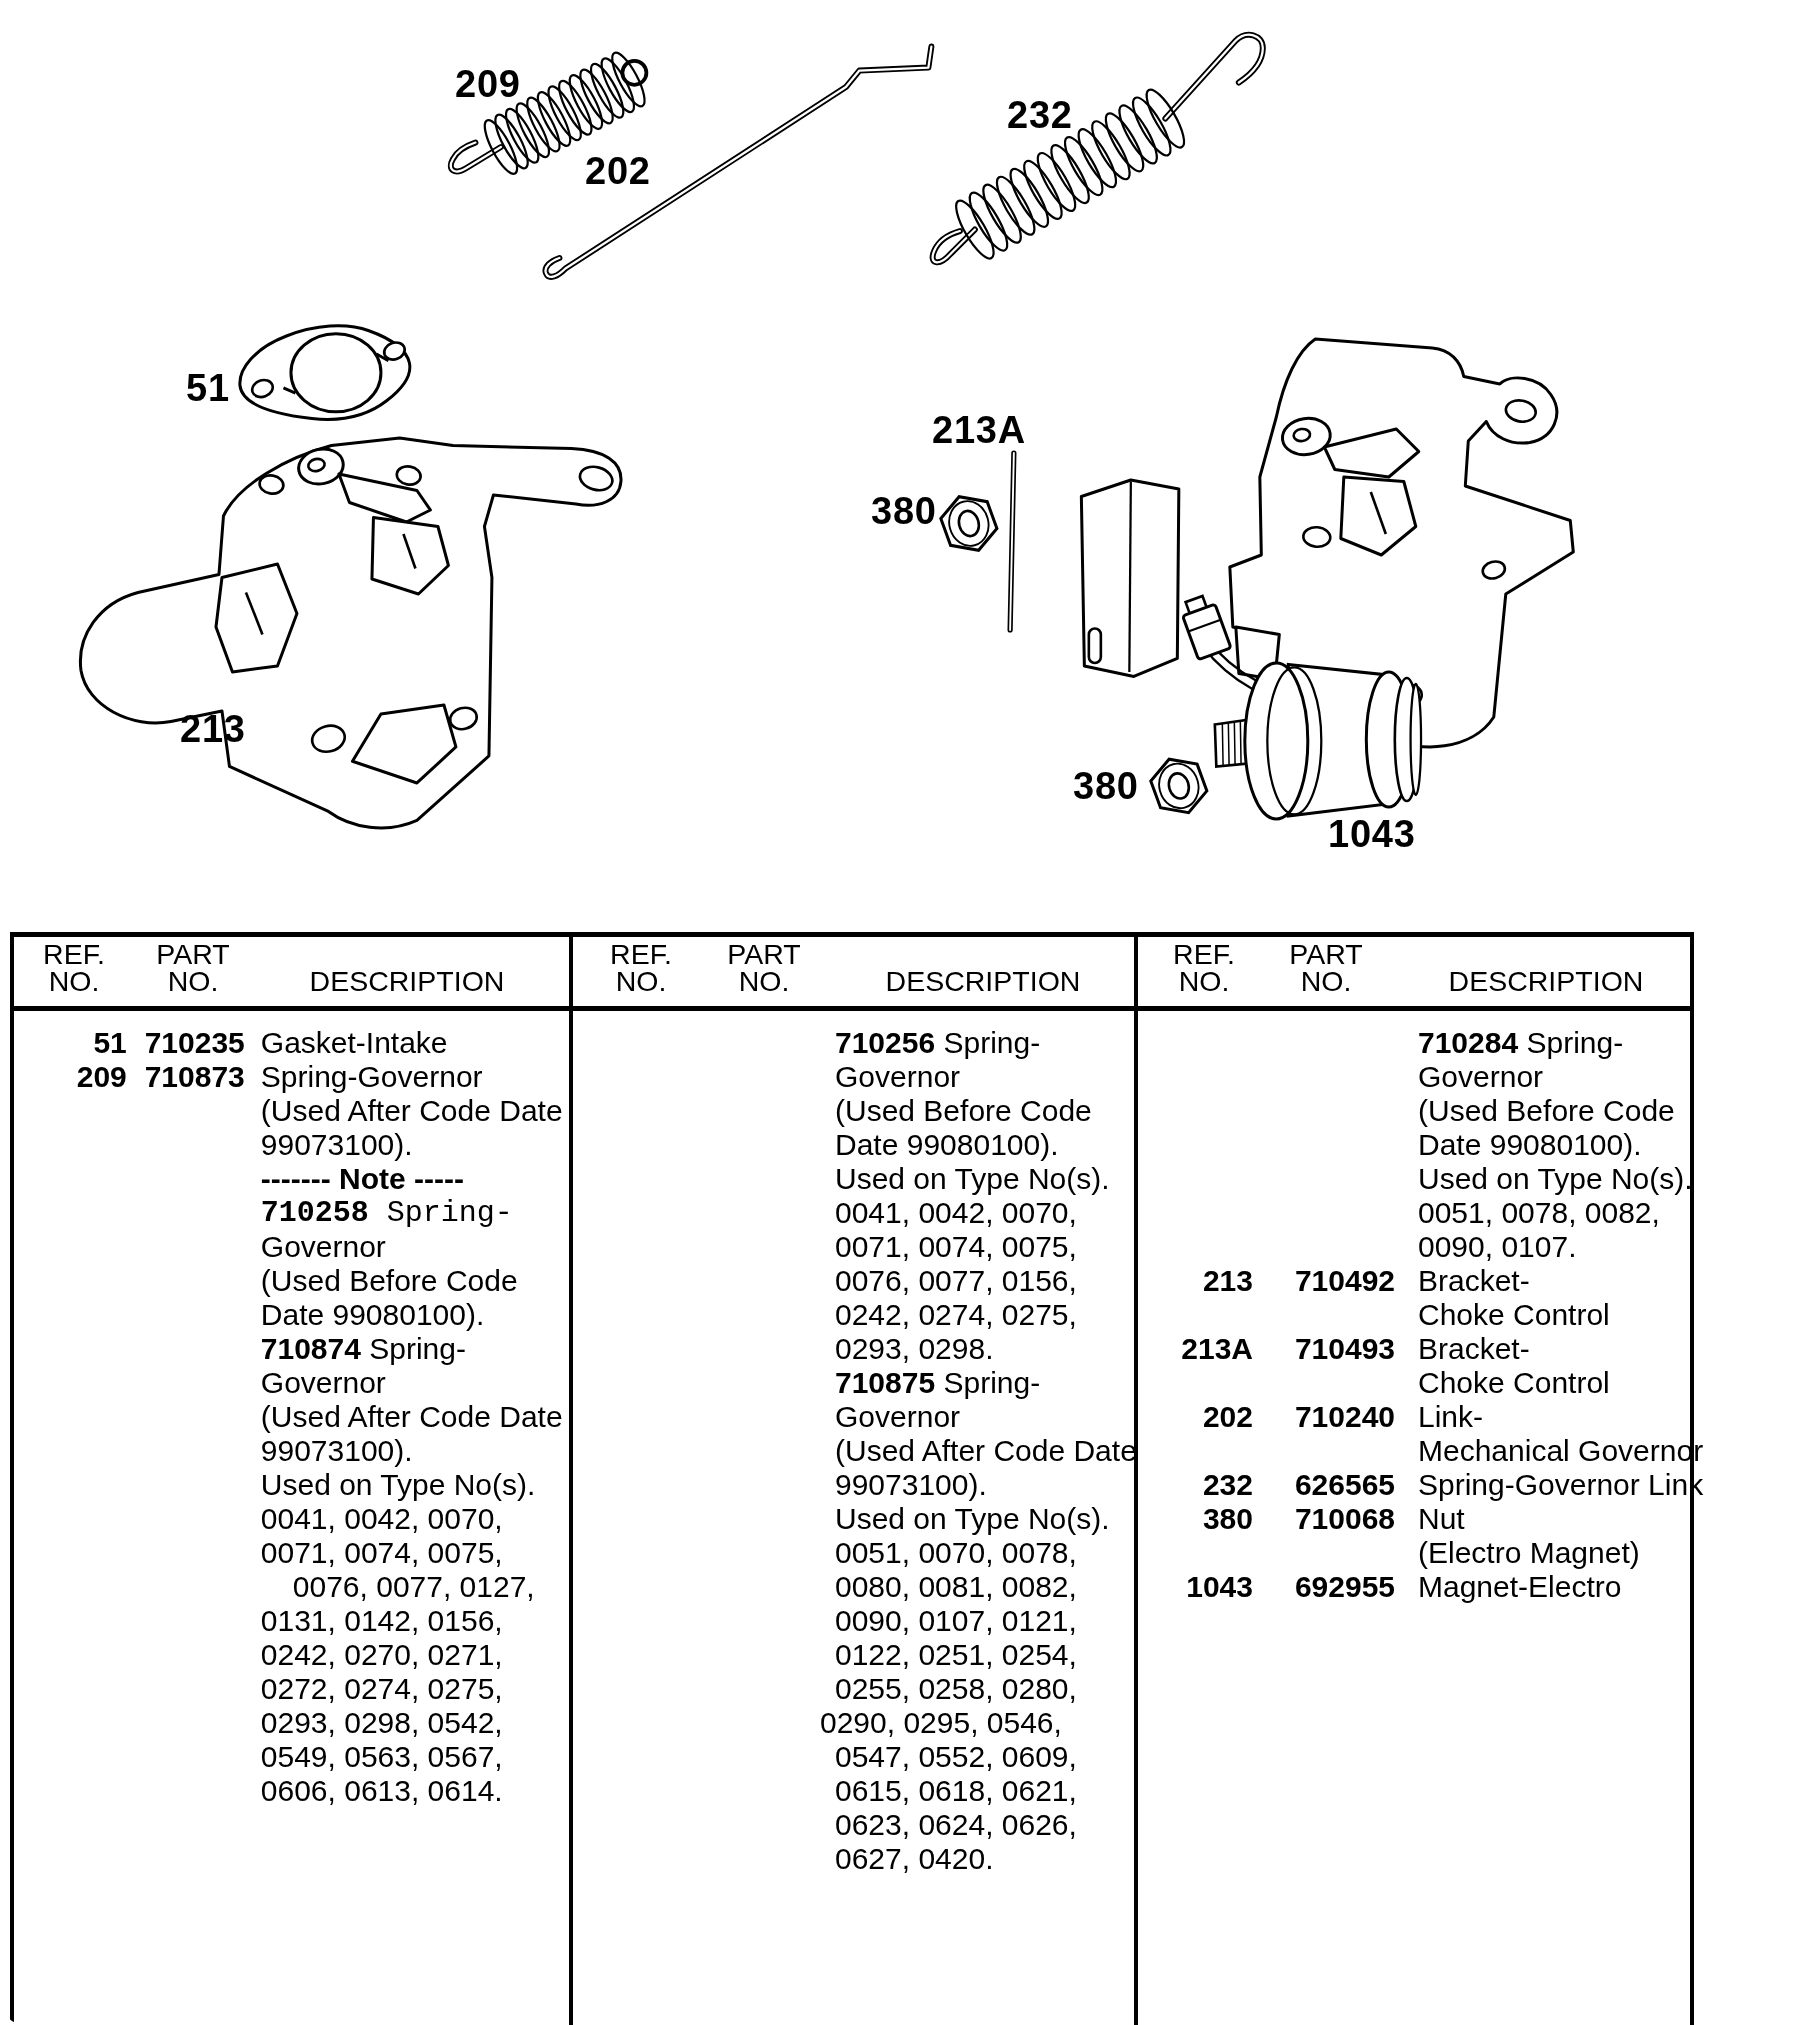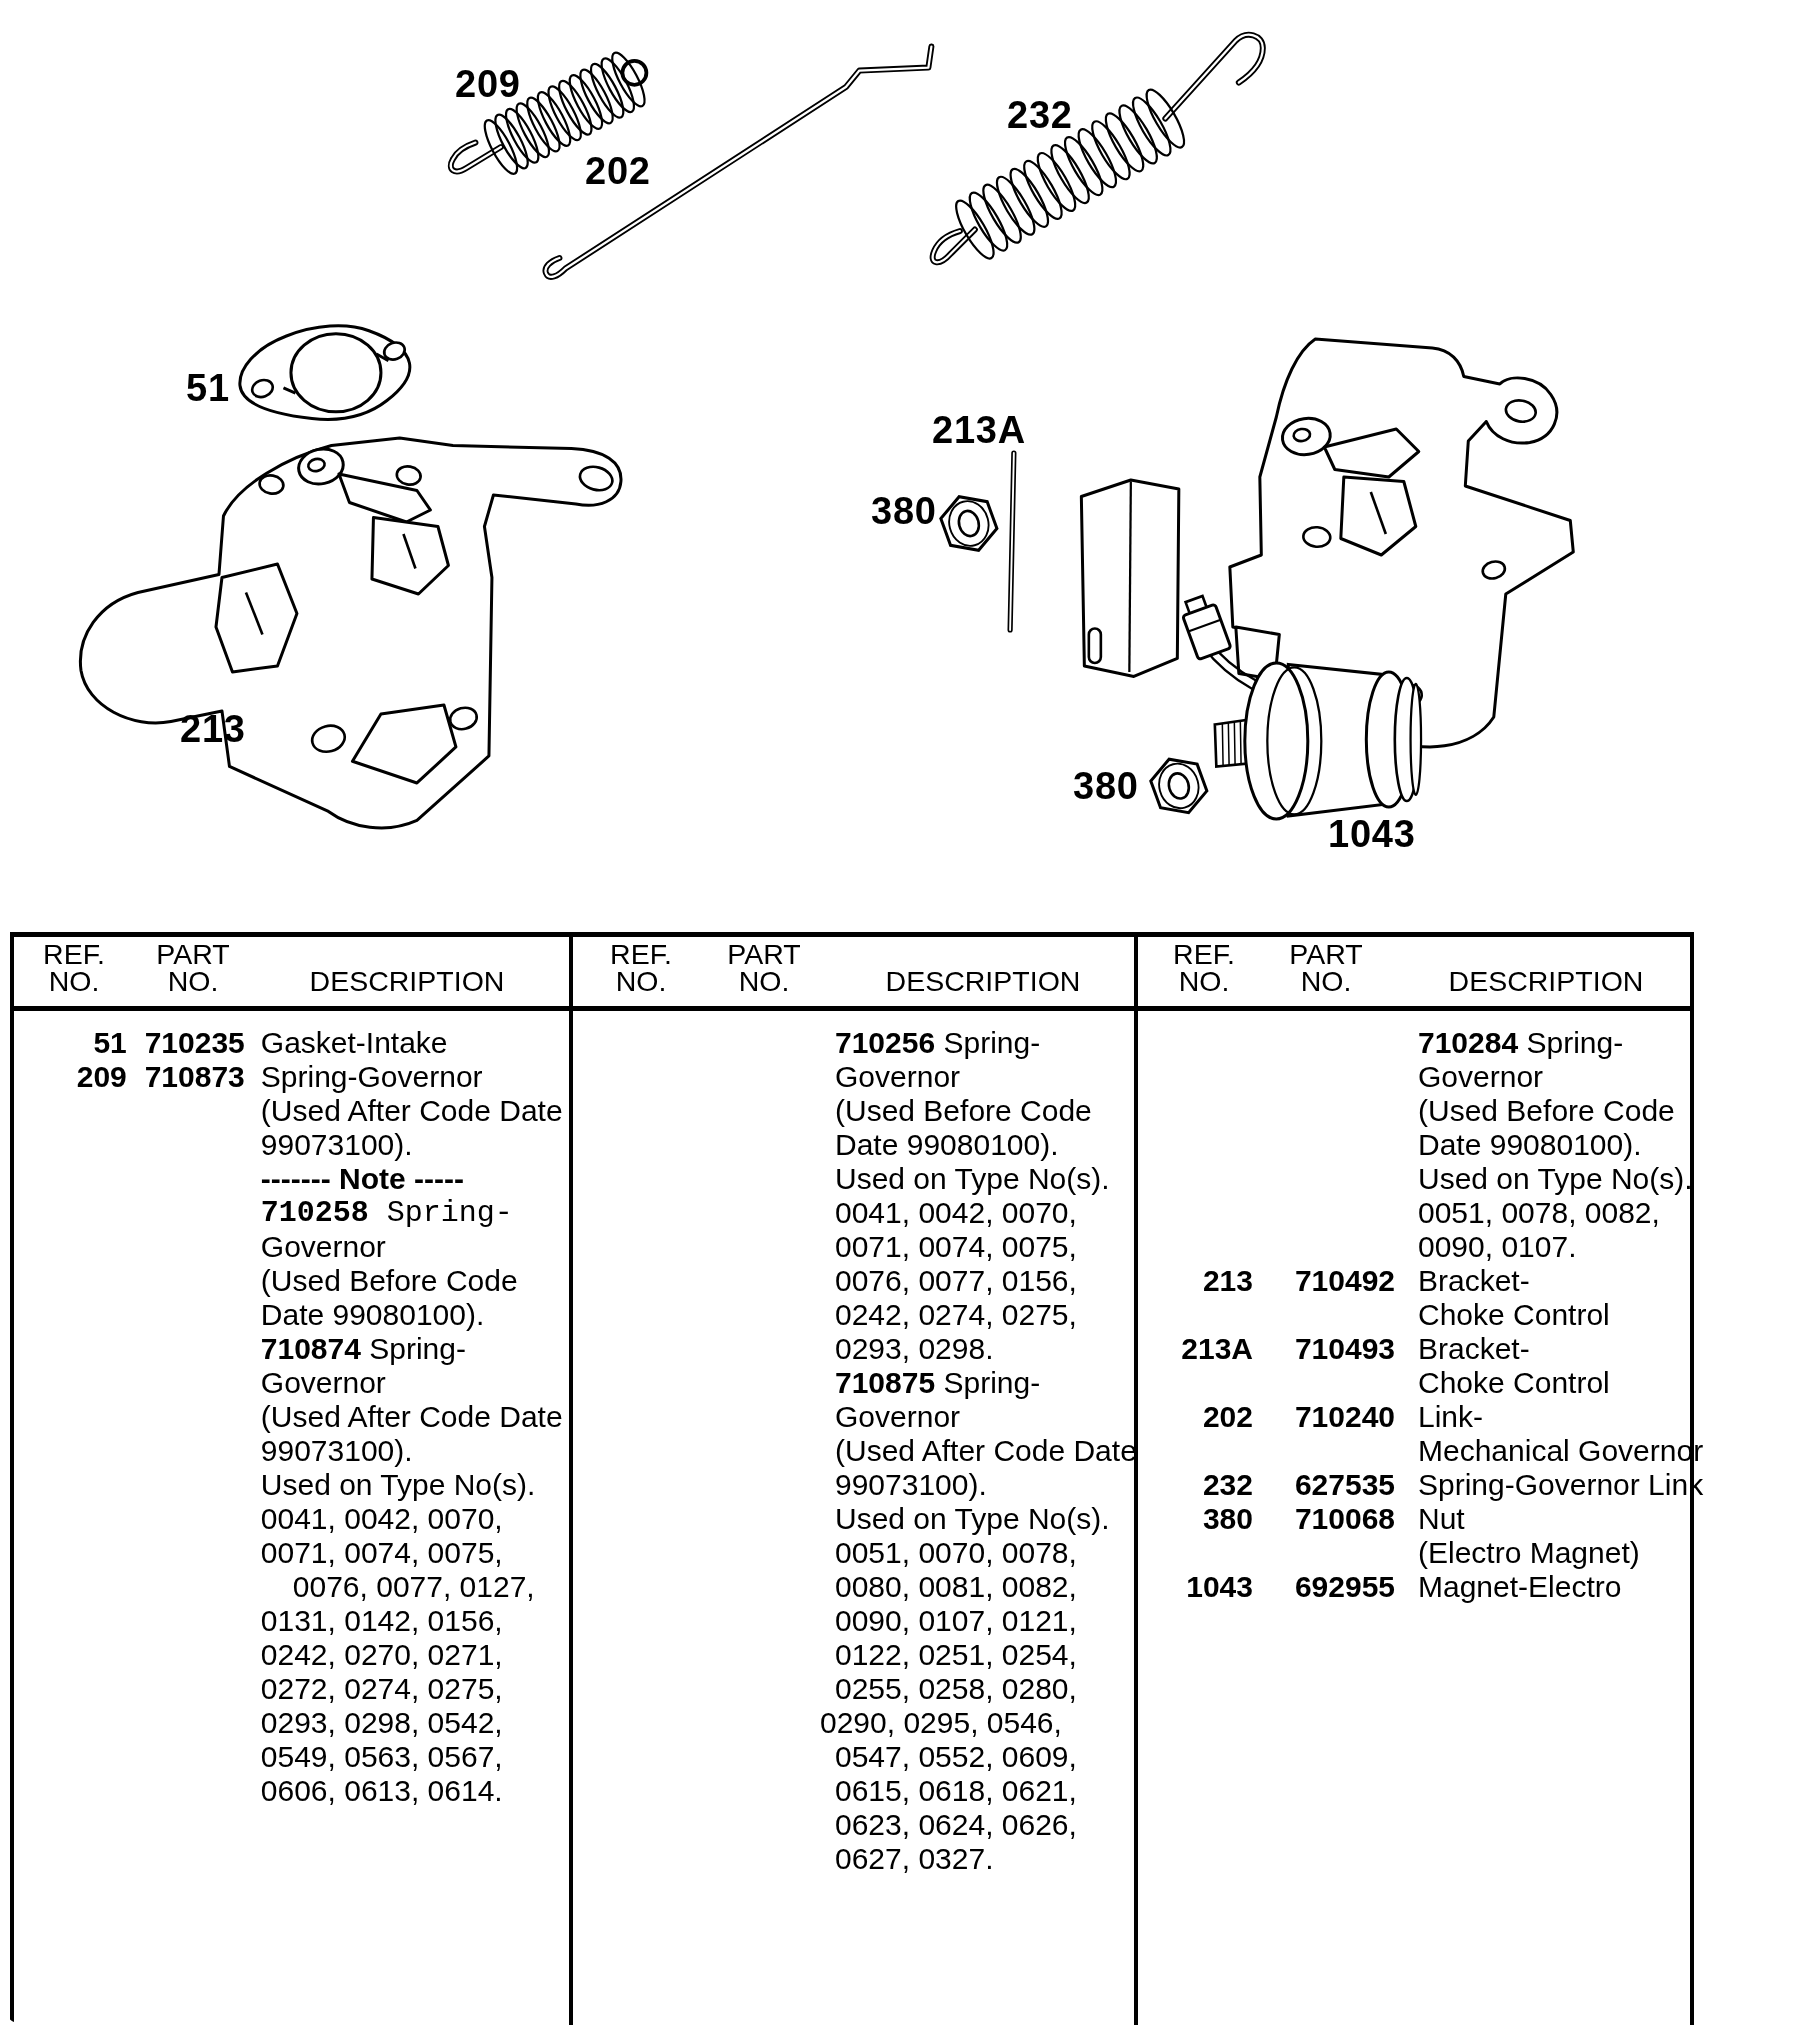--- a/index.html
+++ b/index.html
@@ -343,21 +343,21 @@
           <div class="trow">
             <span class="cdesc" style="left: 264px;"><span>0547, 0552, 0609,</span></span>
           </div>
           <div class="trow">
             <span class="cdesc" style="left: 264px;"><span>0615, 0618, 0621,</span></span>
           </div>
           <div class="trow">
             <span class="cdesc" style="left: 264px;"><span>0623, 0624, 0626,</span></span>
           </div>
           <div class="trow">
-            <span class="cdesc" style="left: 264px;"><span>0627, 0327.</span></span>
+            <span class="cdesc" style="left: 264px;"><span>0627, 0420.</span></span>
           </div>
         </div>
         <div class="tgroup" style="left: 1136px; width: 554px;">
           <div class="trow">
             <span class="cdesc" style="left: 282px;"><span class="b">710284 </span><span>Spring-</span></span>
           </div>
           <div class="trow">
             <span class="cdesc" style="left: 282px;"><span>Governor</span></span>
           </div>
           <div class="trow">
@@ -394,21 +394,21 @@
           <div class="trow">
             <span class="cref" style="left: 19px; width: 98px;">202</span>
             <span class="cpart" style="left: 131px; width: 128px;">710240</span>
             <span class="cdesc" style="left: 282px;"><span>Link-</span></span>
           </div>
           <div class="trow">
             <span class="cdesc" style="left: 282px;"><span>Mechanical Governor</span></span>
           </div>
           <div class="trow">
             <span class="cref" style="left: 19px; width: 98px;">232</span>
-            <span class="cpart" style="left: 131px; width: 128px;">627535</span>
+            <span class="cpart" style="left: 131px; width: 128px;">626565</span>
             <span class="cdesc" style="left: 282px;"><span>Spring-Governor Link</span></span>
           </div>
           <div class="trow">
             <span class="cref" style="left: 19px; width: 98px;">380</span>
             <span class="cpart" style="left: 131px; width: 128px;">710068</span>
             <span class="cdesc" style="left: 282px;"><span>Nut</span></span>
           </div>
           <div class="trow">
             <span class="cdesc" style="left: 282px;"><span>(Electro Magnet)</span></span>
           </div>

